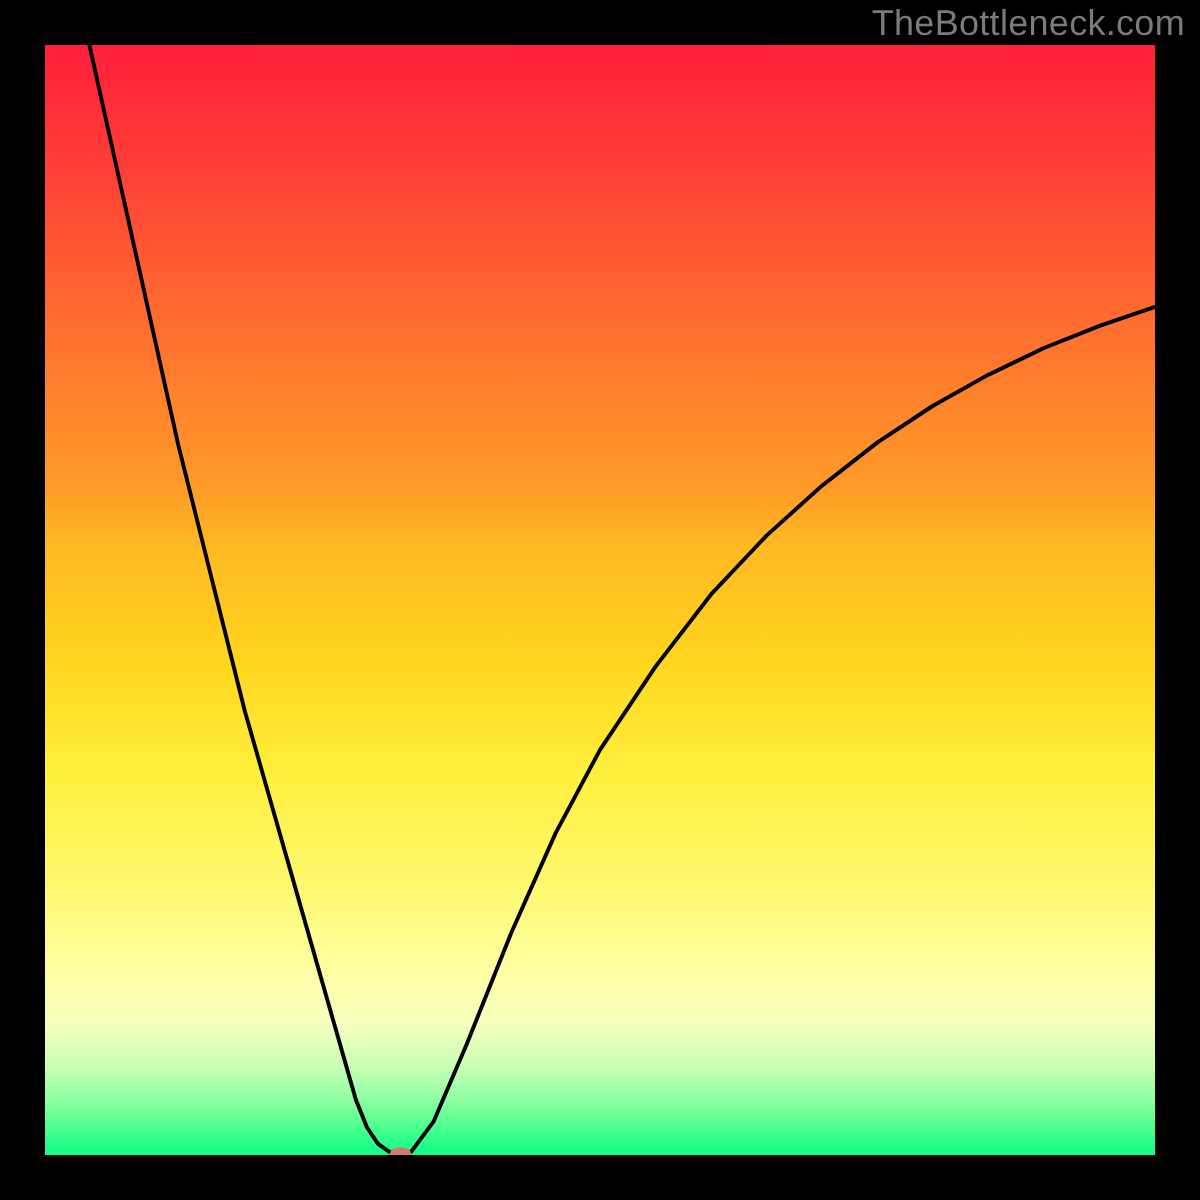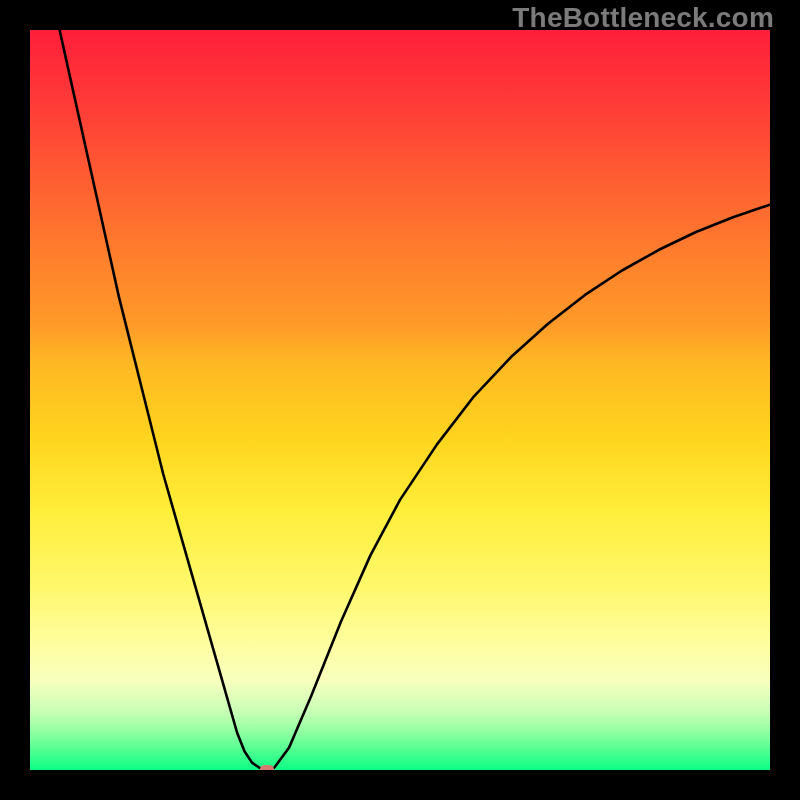--- a/index.html
+++ b/index.html
@@ -13,24 +13,24 @@
   }
   .frame {
     position: relative;
     width: 800px;
     height: 800px;
     background: #000;
   }
   .watermark {
     position: absolute;
     top: 2px;
-    right: 26px;
+    right: 10px;
     color: #7b7b7b;
-    font-size: 28px;
-    font-weight: 700;
+    font-size: 24px;
+    font-weight: 400;
     letter-spacing: 0.2px;
     z-index: 5;
   }
   .plot-area {
     position: absolute;
     left: 30px;
     top: 30px;
     width: 740px;
     height: 740px;
     overflow: hidden;

